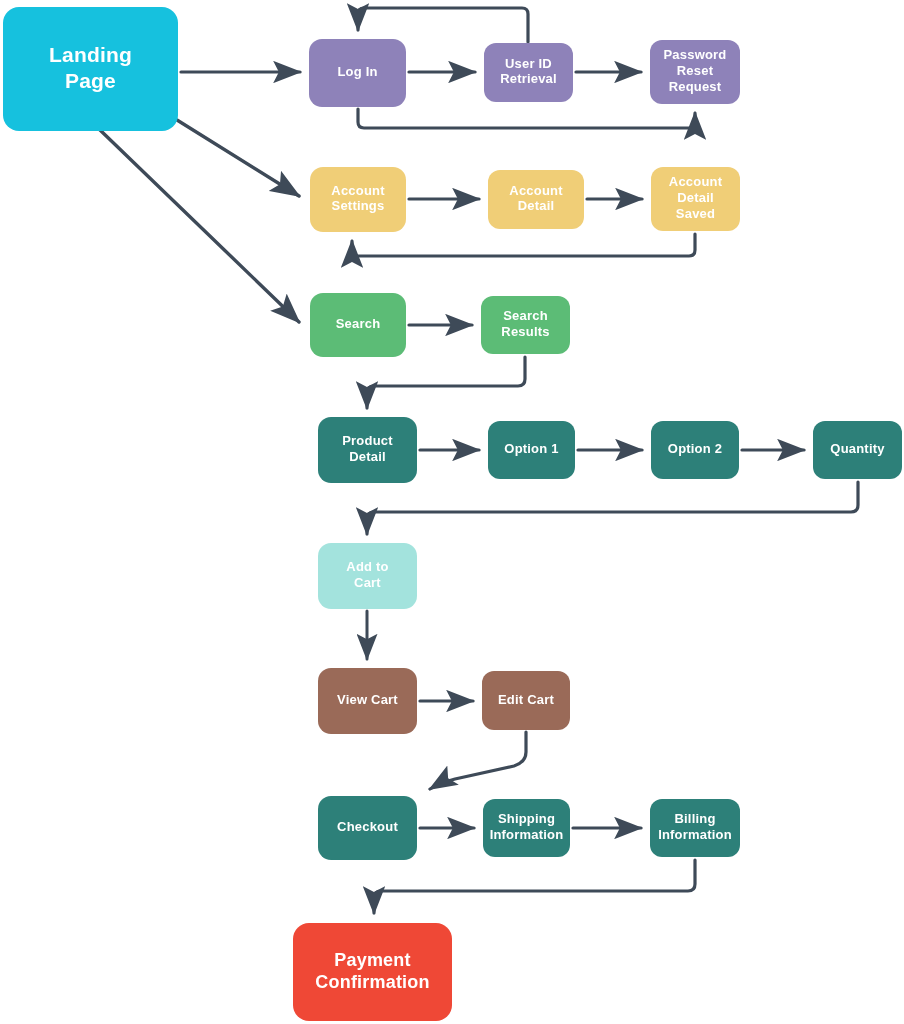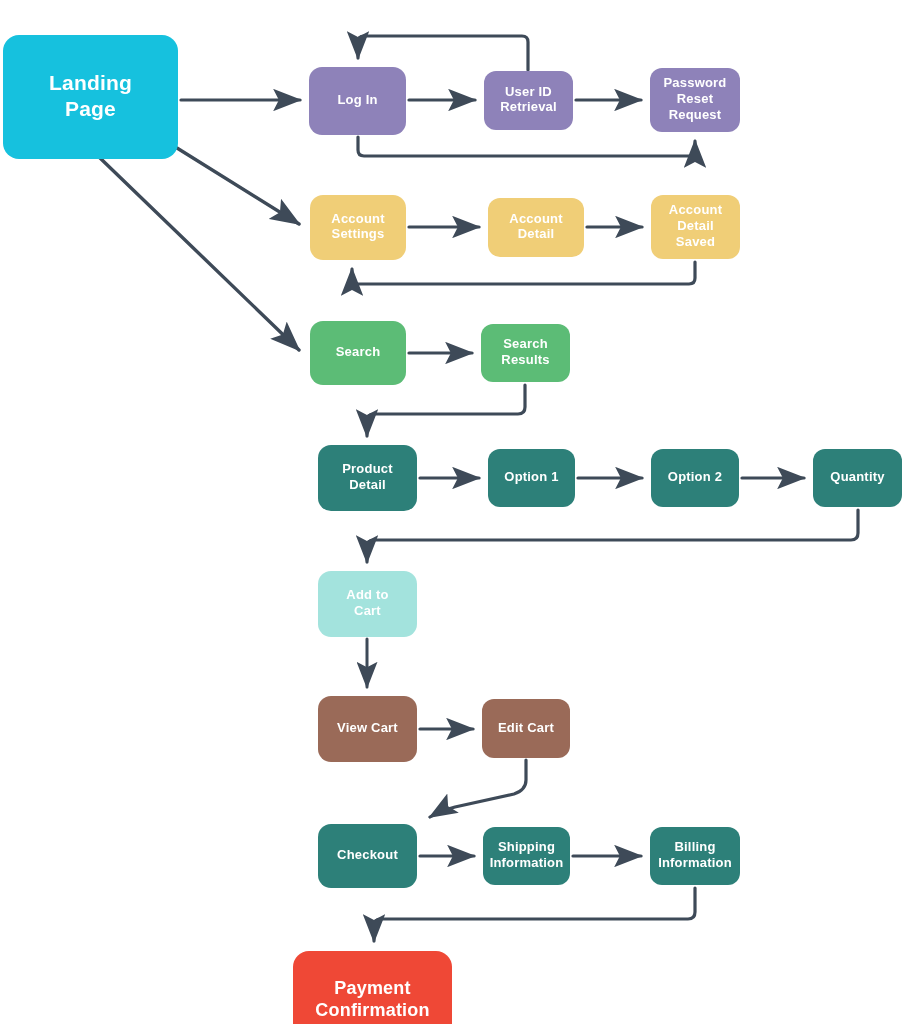--- a/index.html
+++ b/index.html
@@ -11,21 +11,20 @@
   body {
     width: 904px;
     height: 1024px;
     font-family: "Liberation Sans", sans-serif;
     overflow: hidden;
   }
   #flow-root {
     position: relative;
     width: 904px;
     height: 938px;
-    margin-top: 28px;
   }
   svg#flow-svg {
     position: absolute;
     top: 0;
     left: 0;
     width: 904px;
     height: 1024px;
     display: block;
   }
   .node-rect {

